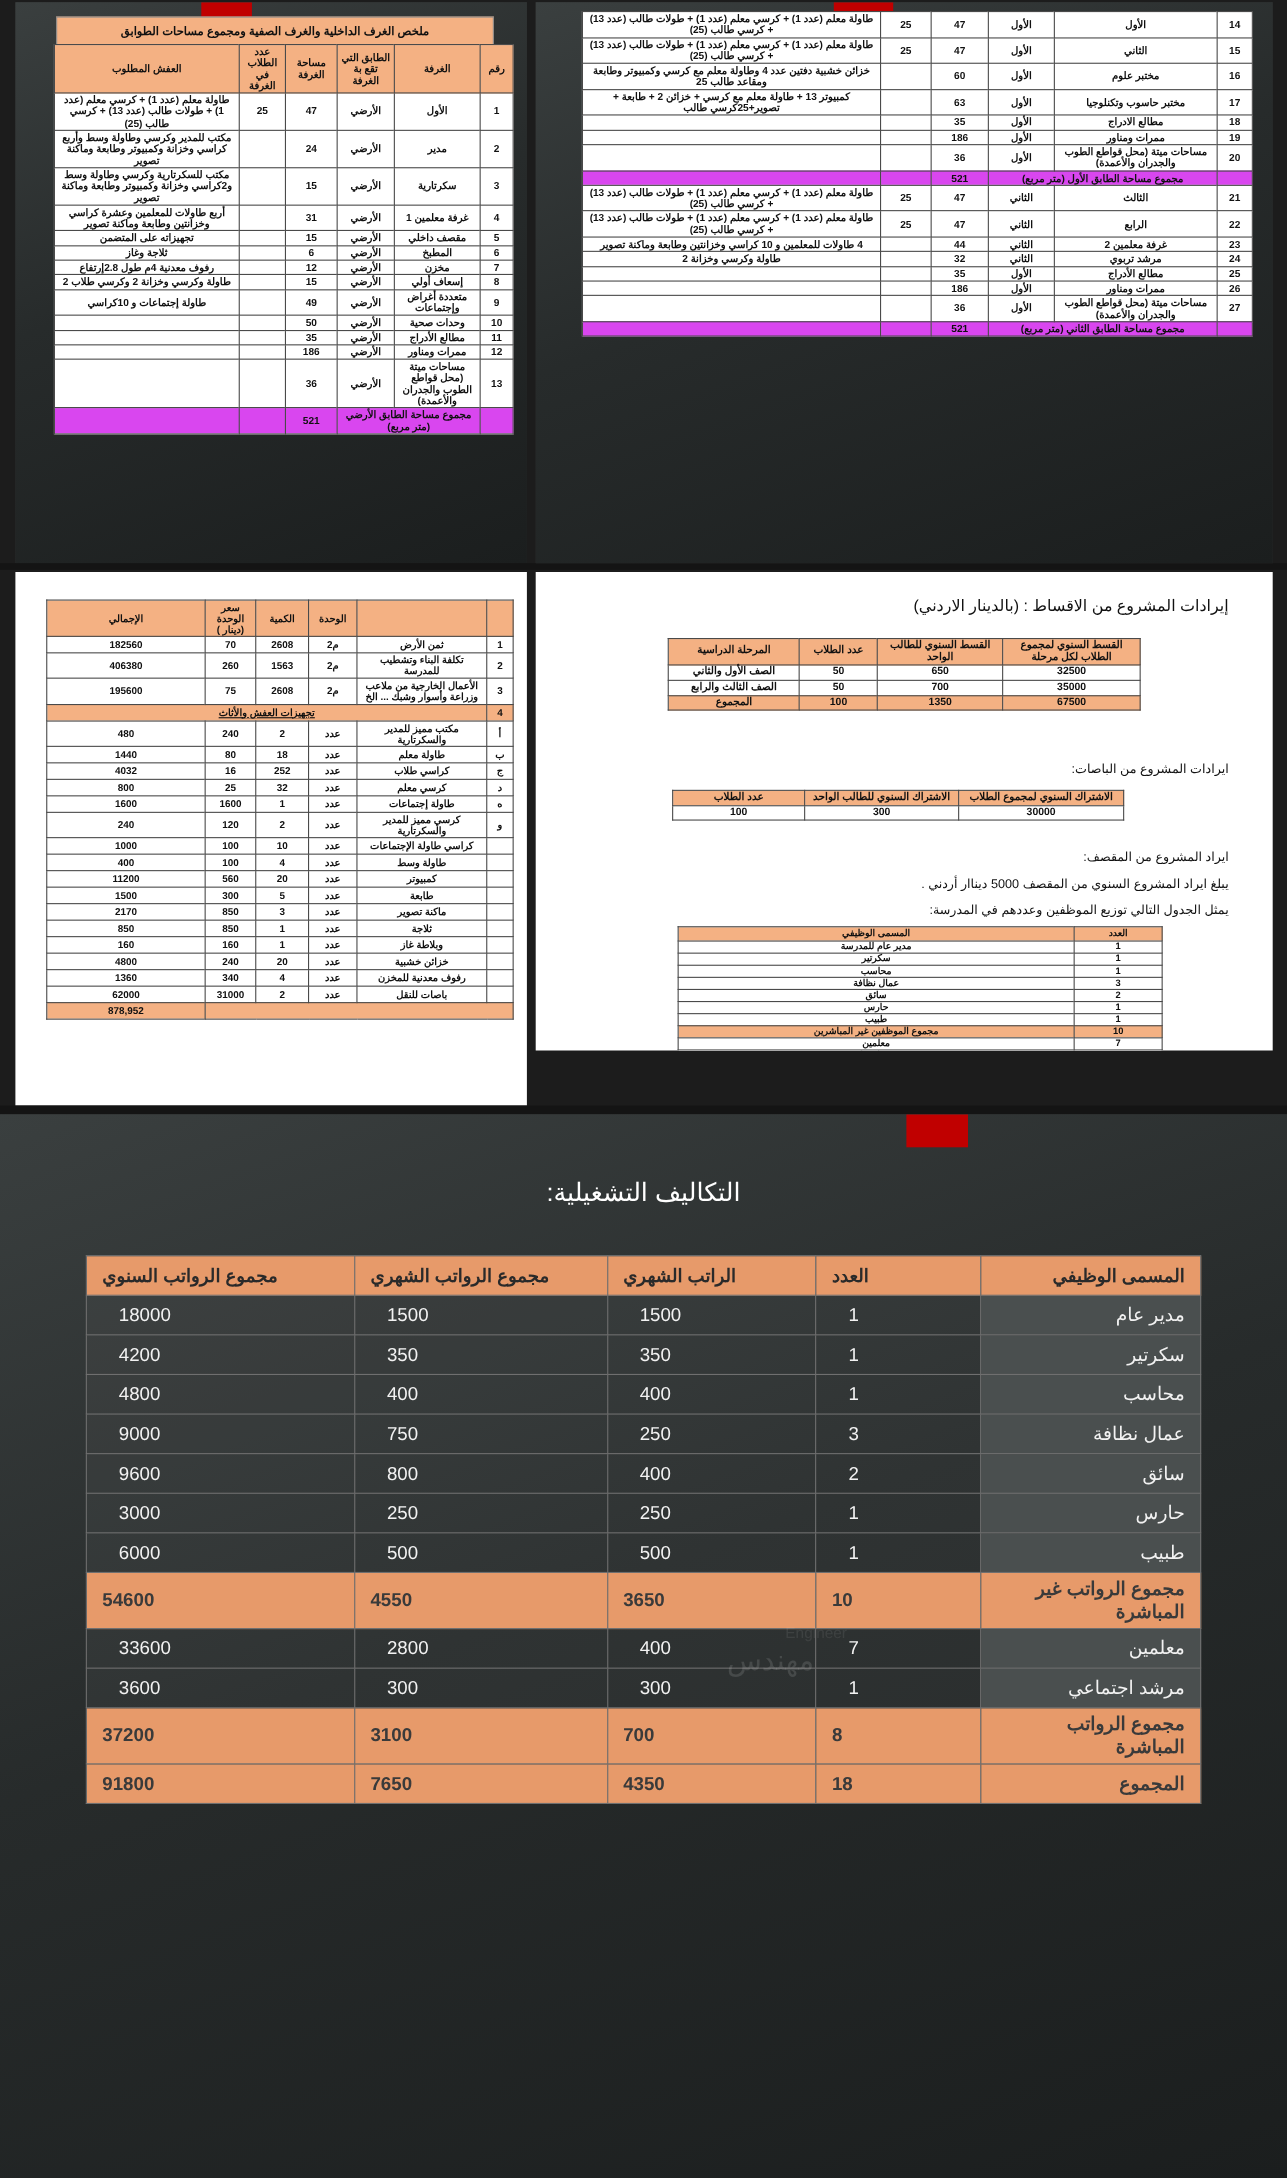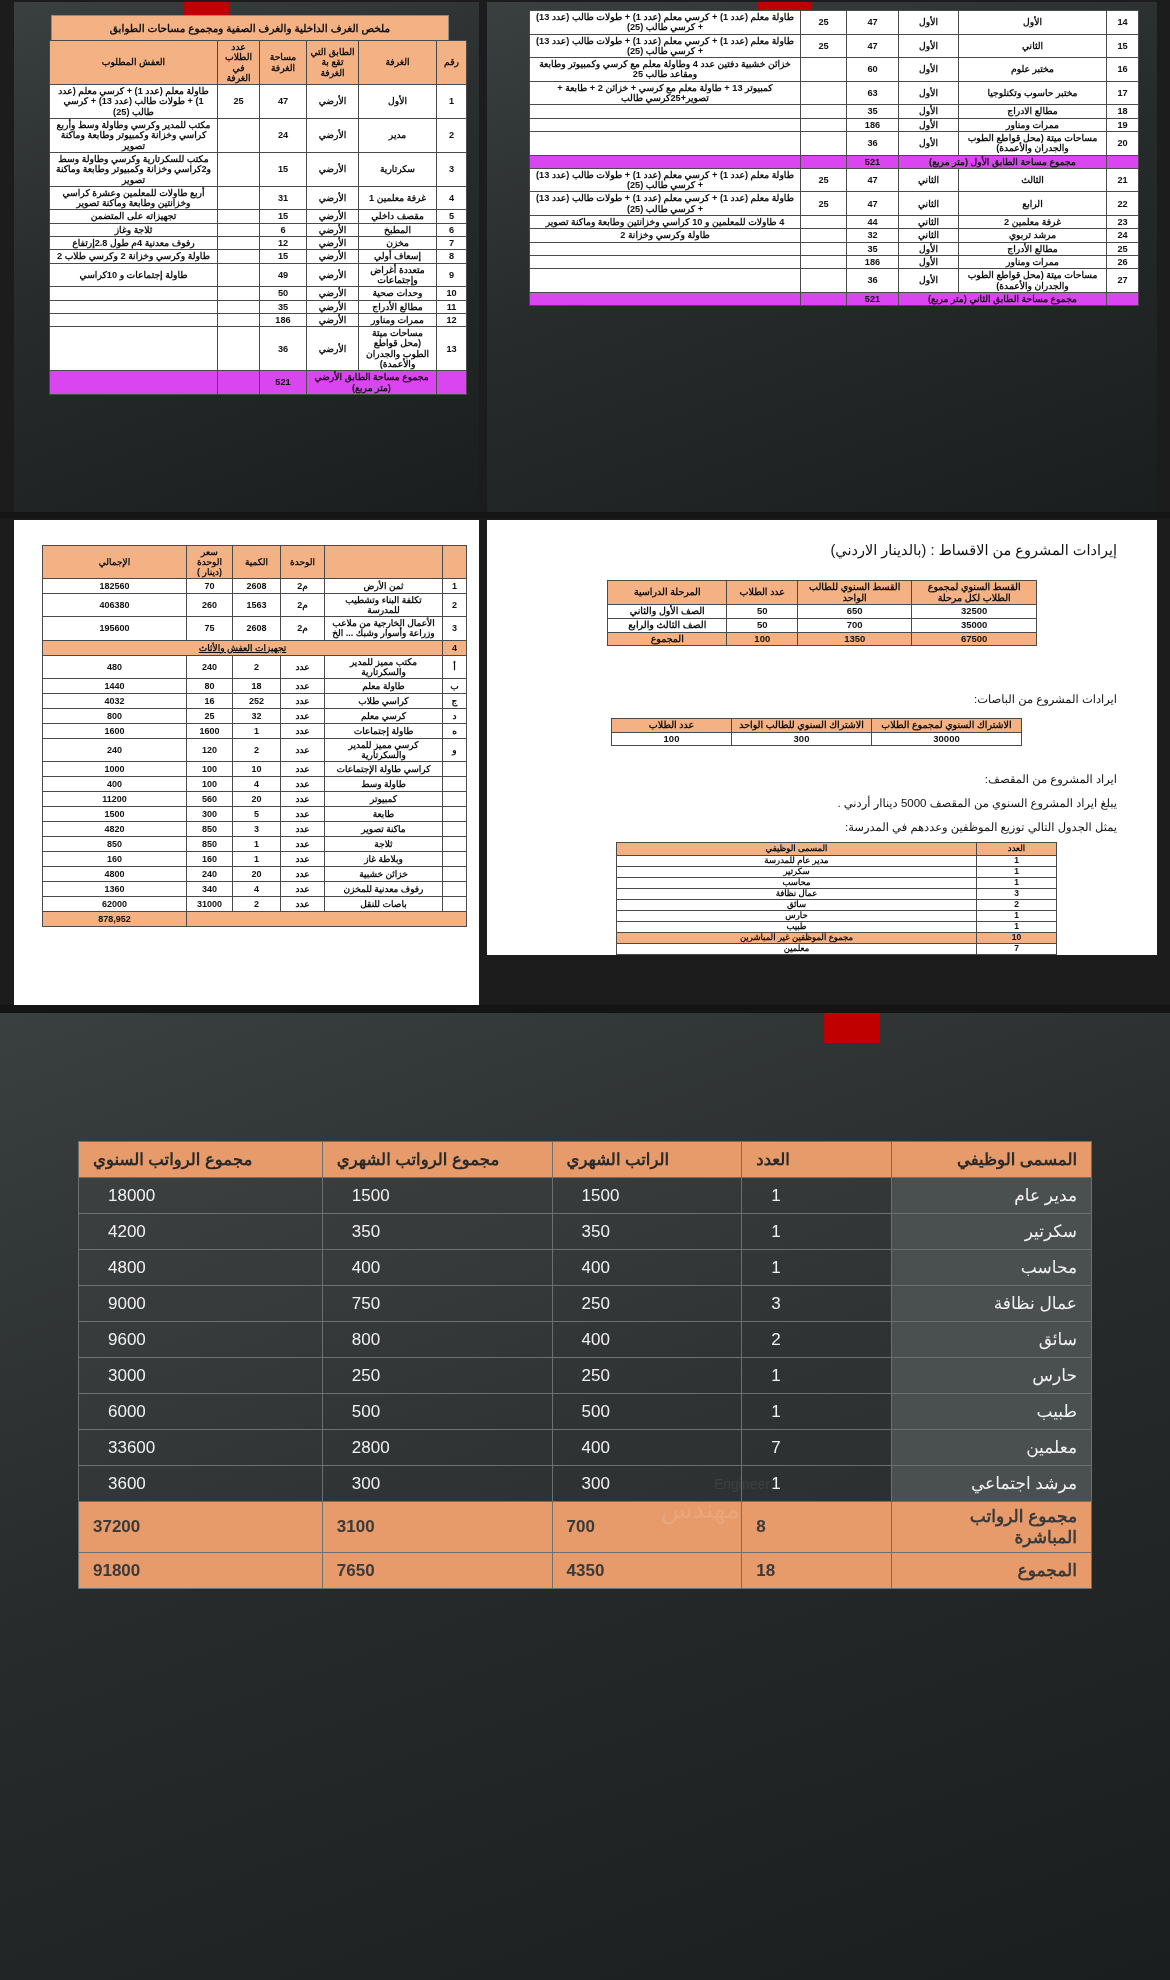--- a/index.html
+++ b/index.html
@@ -555,21 +555,21 @@
             <td>5</td>
             <td>300</td>
             <td>1500</td>
           </tr>
           <tr>
             <td></td>
             <td>ماكنة تصوير</td>
             <td>عدد</td>
             <td>3</td>
             <td>850</td>
-            <td>4820</td>
+            <td>2170</td>
           </tr>
           <tr>
             <td></td>
             <td>ثلاجة</td>
             <td>عدد</td>
             <td>1</td>
             <td>850</td>
             <td>850</td>
           </tr>
           <tr>
@@ -740,20 +740,21 @@
             <td class="tot-blk">18</td>
             <td class="tot-blk">المجموع الكلي</td>
           </tr>
         </tbody>
     </table>
   </div>
   <div class="slide-sep" style="left:0;top:1005px;width:1170px;height:8px;"></div>
 
   <div class="slide slide-dark" id="s5">
     <div class="red-tab"></div>
+    <div class="s-title">التكاليف التشغيلية:</div>
     <table id="t7">
       <colgroup>
           <col class="c-role">
           <col class="c-n">
           <col class="c-m">
           <col class="c-sm">
           <col class="c-sy">
         </colgroup>
       <thead>
           <tr>
@@ -807,20 +808,27 @@
             <td class="c-sm">250</td>
             <td class="c-sy">3000</td>
           </tr>
           <tr class="body-row">
             <td class="c-role nm">طبيب</td>
             <td class="c-n">1</td>
             <td class="c-m">500</td>
             <td class="c-sm">500</td>
             <td class="c-sy">6000</td>
           </tr>
+          <tr class="sub">
+            <td class="c-role">مجموع الرواتب غير المباشرة</td>
+            <td class="c-n">10</td>
+            <td class="c-m">3650</td>
+            <td class="c-sm">4550</td>
+            <td class="c-sy">54600</td>
+          </tr>
           <tr class="body-row">
             <td class="c-role nm">معلمين</td>
             <td class="c-n">7</td>
             <td class="c-m">400</td>
             <td class="c-sm">2800</td>
             <td class="c-sy">33600</td>
           </tr>
           <tr class="body-row">
             <td class="c-role nm">مرشد اجتماعي</td>
             <td class="c-n">1</td>

